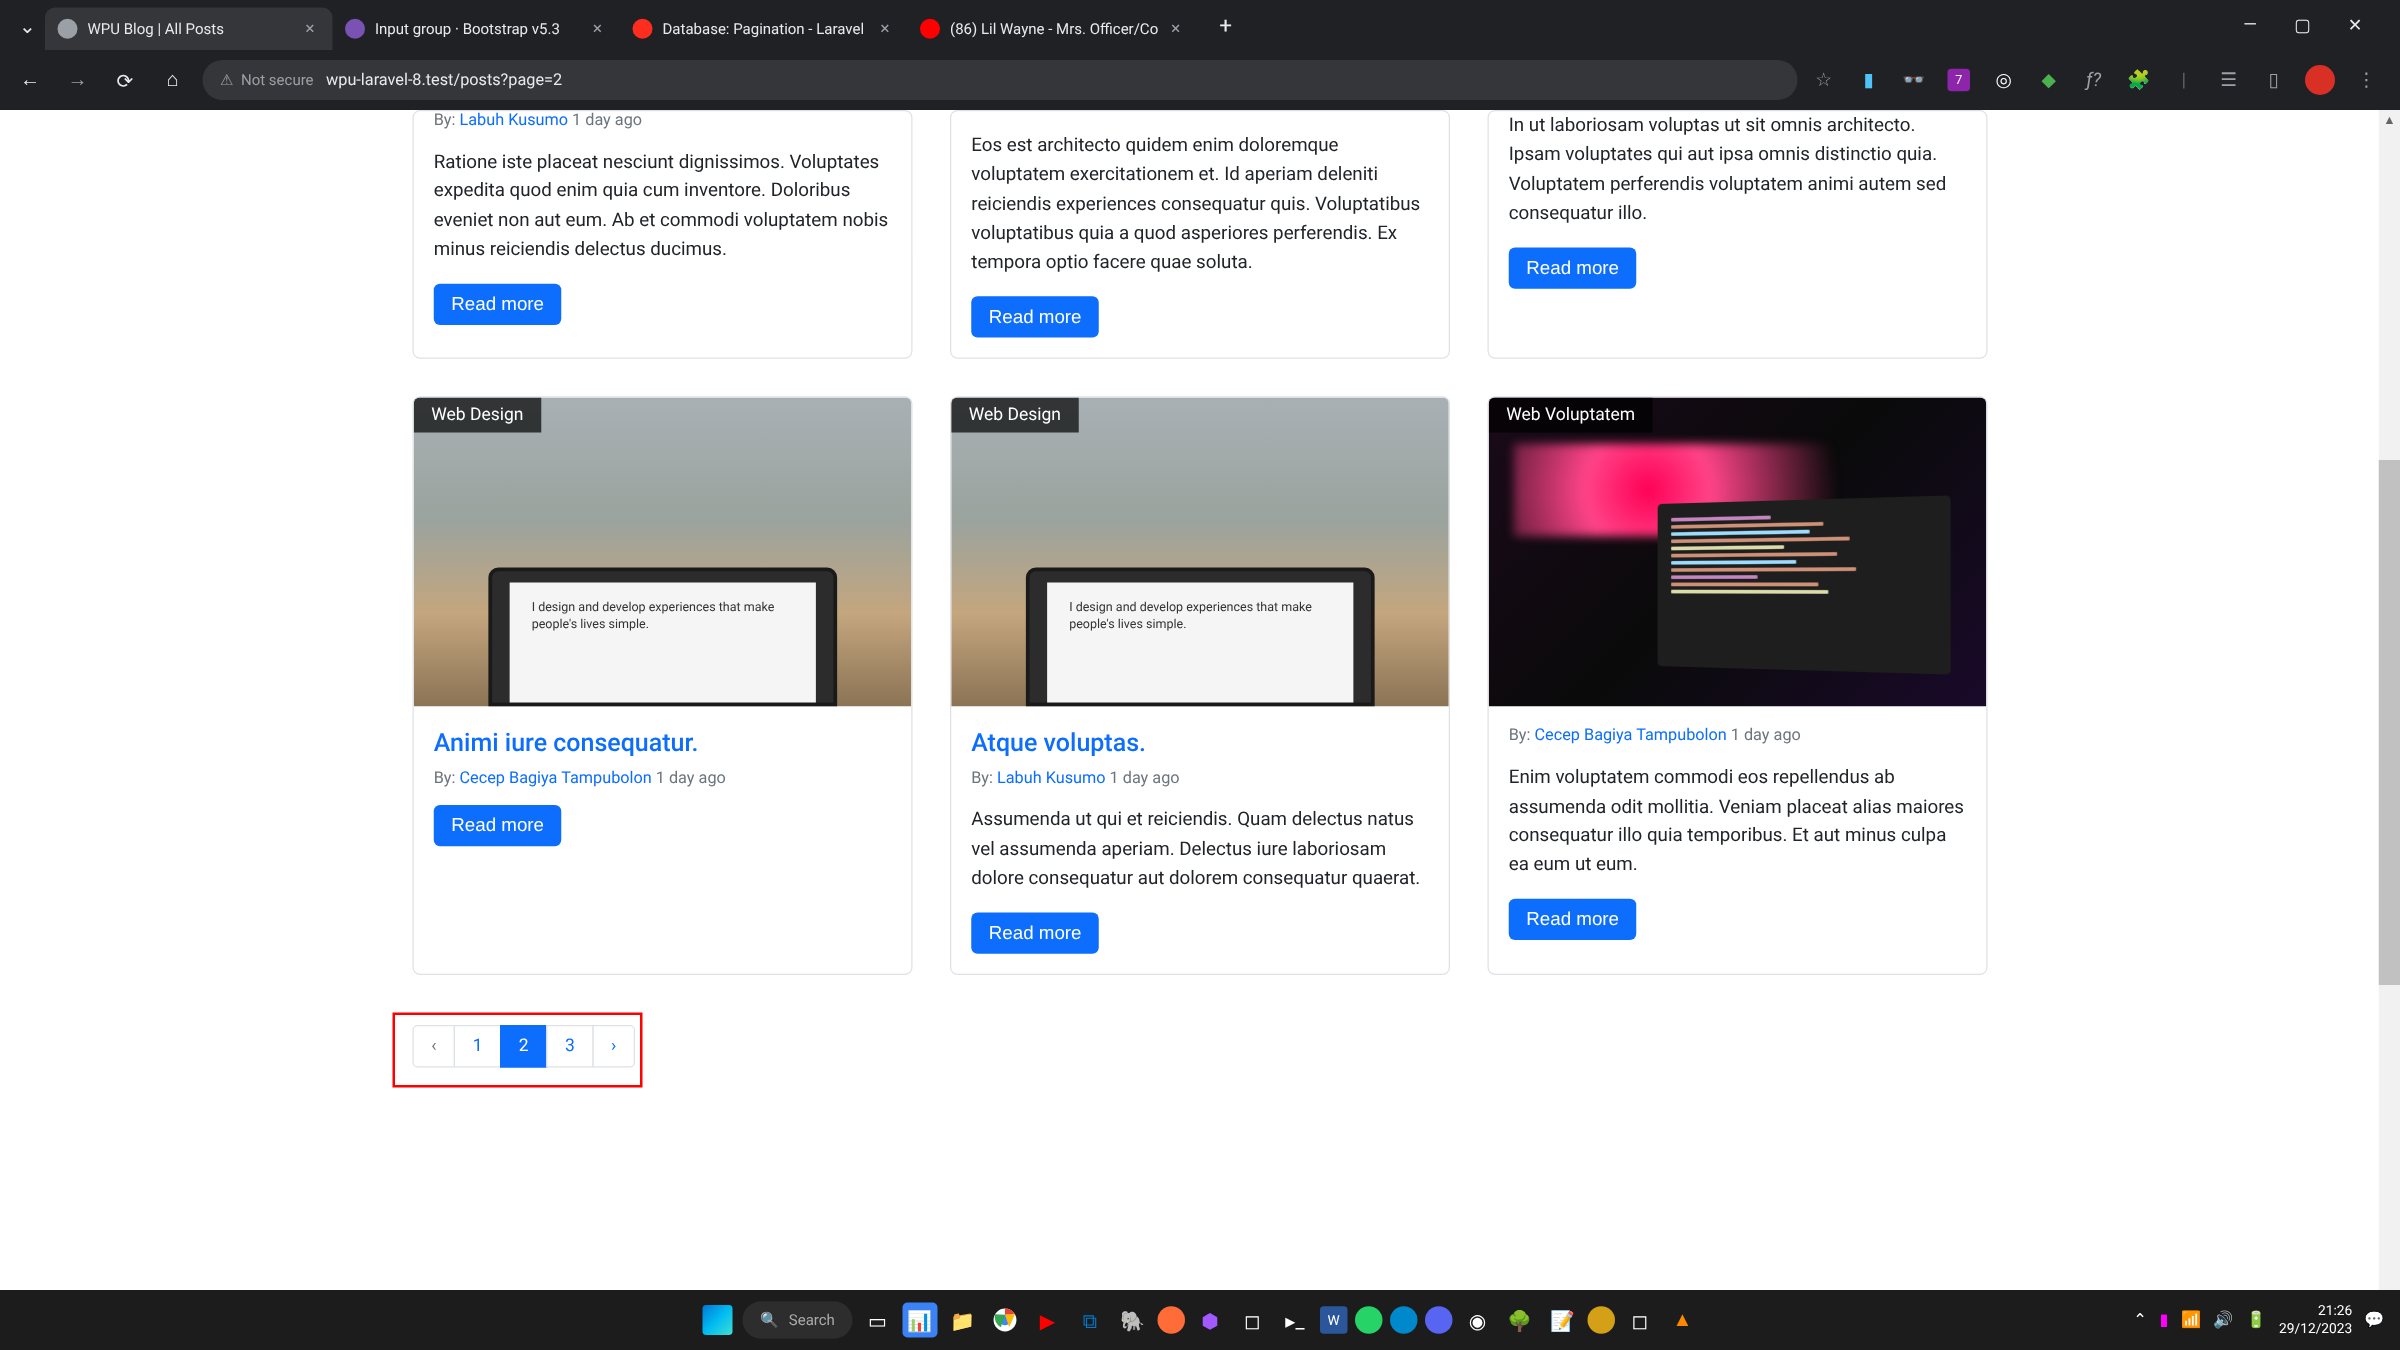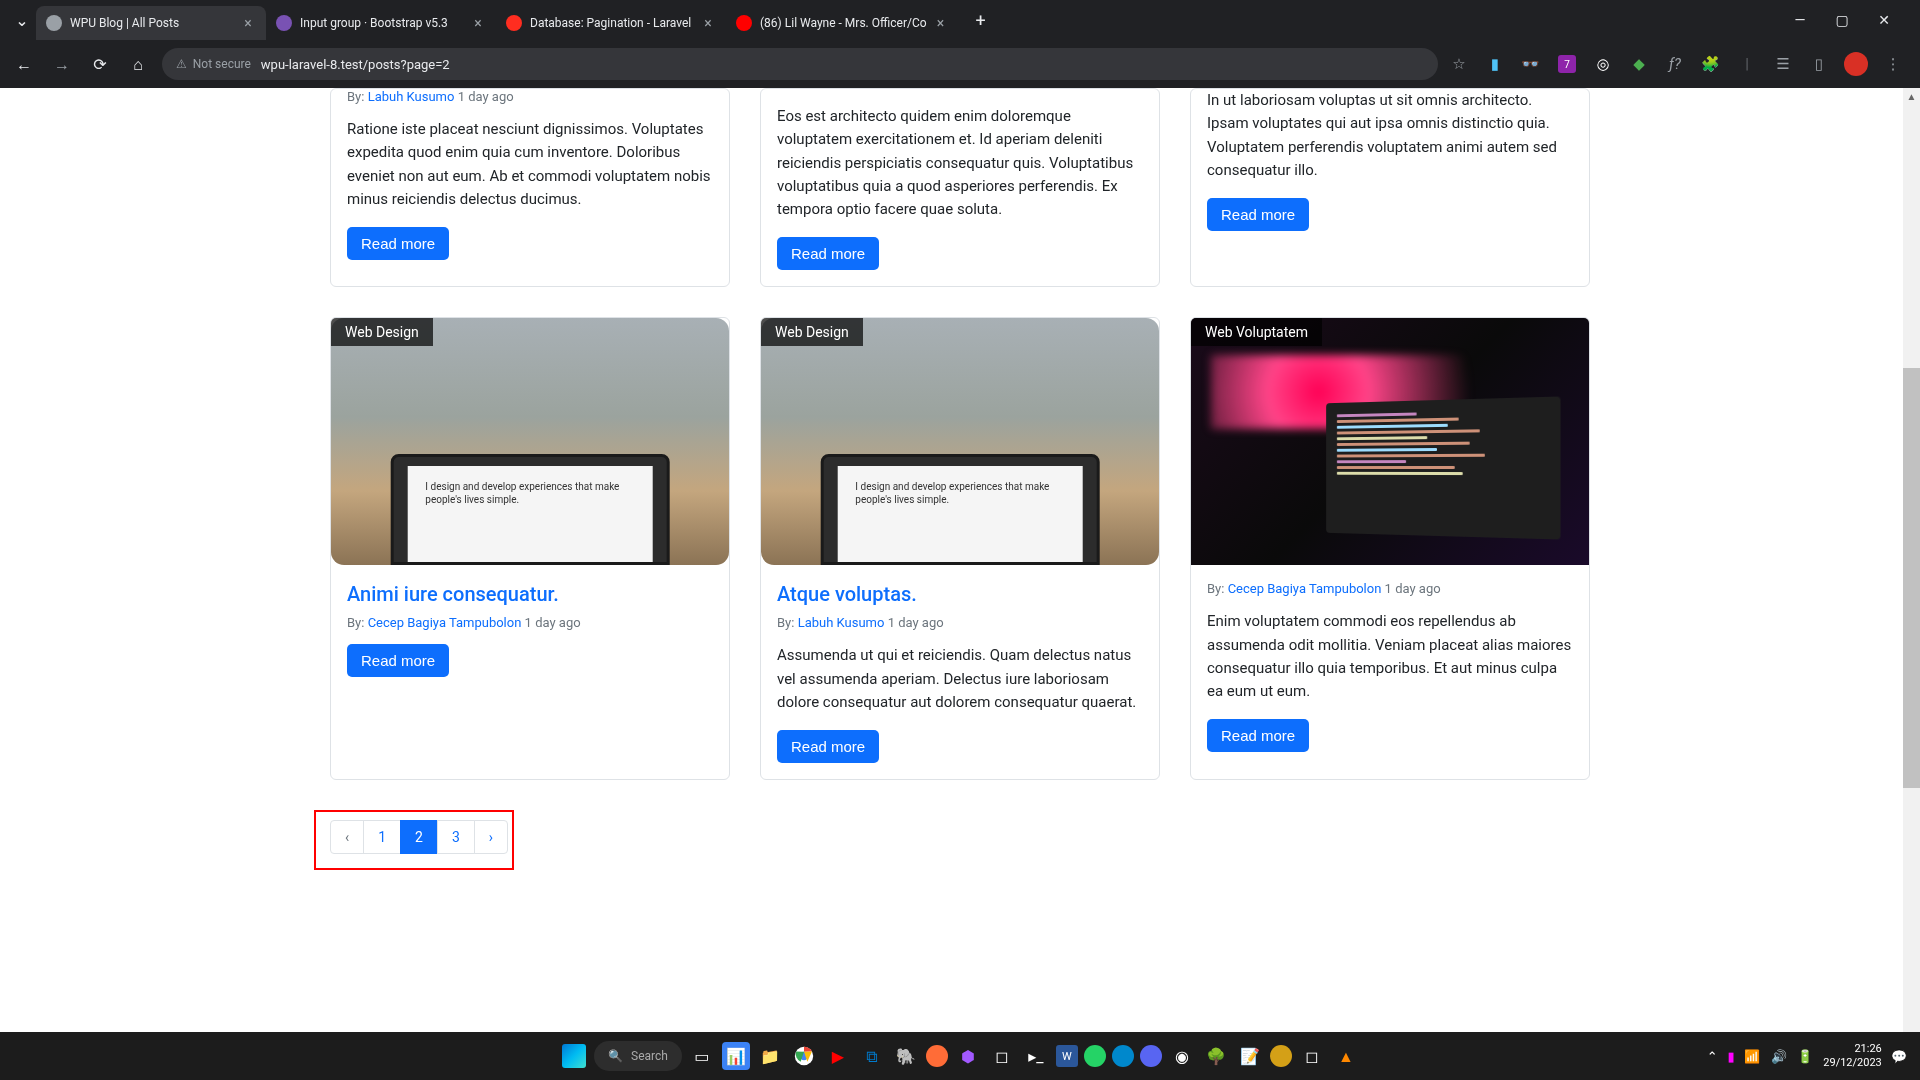--- a/index.html
+++ b/index.html
@@ -195,21 +195,20 @@
   background: #fff;
   overflow: hidden;
 }
 .card-img {
   height: 247px;
   position: relative;
   background: #ddd;
 }
 .card-img.desk {
   background: linear-gradient(180deg, #a8b0b5 0%, #9ba39e 40%, #c4a67e 70%, #8b7355 100%);
-  border-radius: 13px;
 }
 .card-img.code {
   background: linear-gradient(135deg, #1a0a1a 0%, #0a0a0a 50%, #1a0a2a 100%);
 }
 .laptop-mock {
   position: absolute;
   bottom: 0;
   left: 50%;
   transform: translateX(-50%);
   width: 70%;
@@ -495,21 +494,21 @@
         <div class="card-body">
           <div class="card-meta">
             <span>By: </span><a href="#">Labuh Kusumo</a><span> 1 day ago</span>
           </div>
           <div class="card-text">Ratione iste placeat nesciunt dignissimos. Voluptates expedita quod enim quia cum inventore. Doloribus eveniet non aut eum. Ab et commodi voluptatem nobis minus reiciendis delectus ducimus.</div>
           <button class="btn-read">Read more</button>
         </div>
       </div>
       <div class="card card-partial">
         <div class="card-body">
-          <div class="card-text" style="margin-top:16px">Eos est architecto quidem enim doloremque voluptatem exercitationem et. Id aperiam deleniti reiciendis perspiciatis consequatur quis. Voluptatibus voluptatibus quia a quod asperiores perferendis. Ex tempora optio facere quae soluta.</div>
+          <div class="card-text" style="margin-top:16px">Eos est architecto quidem enim doloremque voluptatem exercitationem et. Id aperiam deleniti reiciendis experiences consequatur quis. Voluptatibus voluptatibus quia a quod asperiores perferendis. Ex tempora optio facere quae soluta.</div>
           <button class="btn-read">Read more</button>
         </div>
       </div>
       <div class="card card-partial">
         <div class="card-body">
           <div class="card-text" style="">In ut laboriosam voluptas ut sit omnis architecto. Ipsam voluptates qui aut ipsa omnis distinctio quia. Voluptatem perferendis voluptatem animi autem sed consequatur illo.</div>
           <button class="btn-read">Read more</button>
         </div>
       </div>
     </div>

